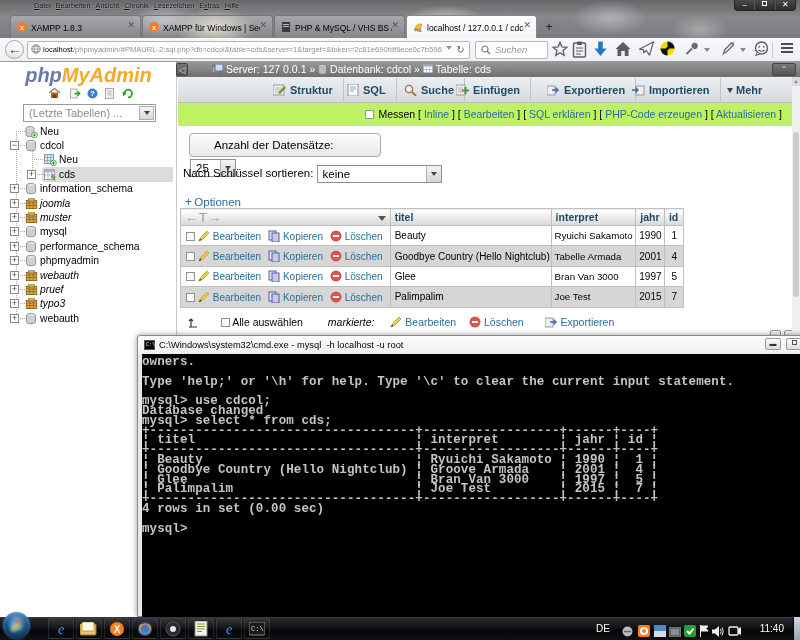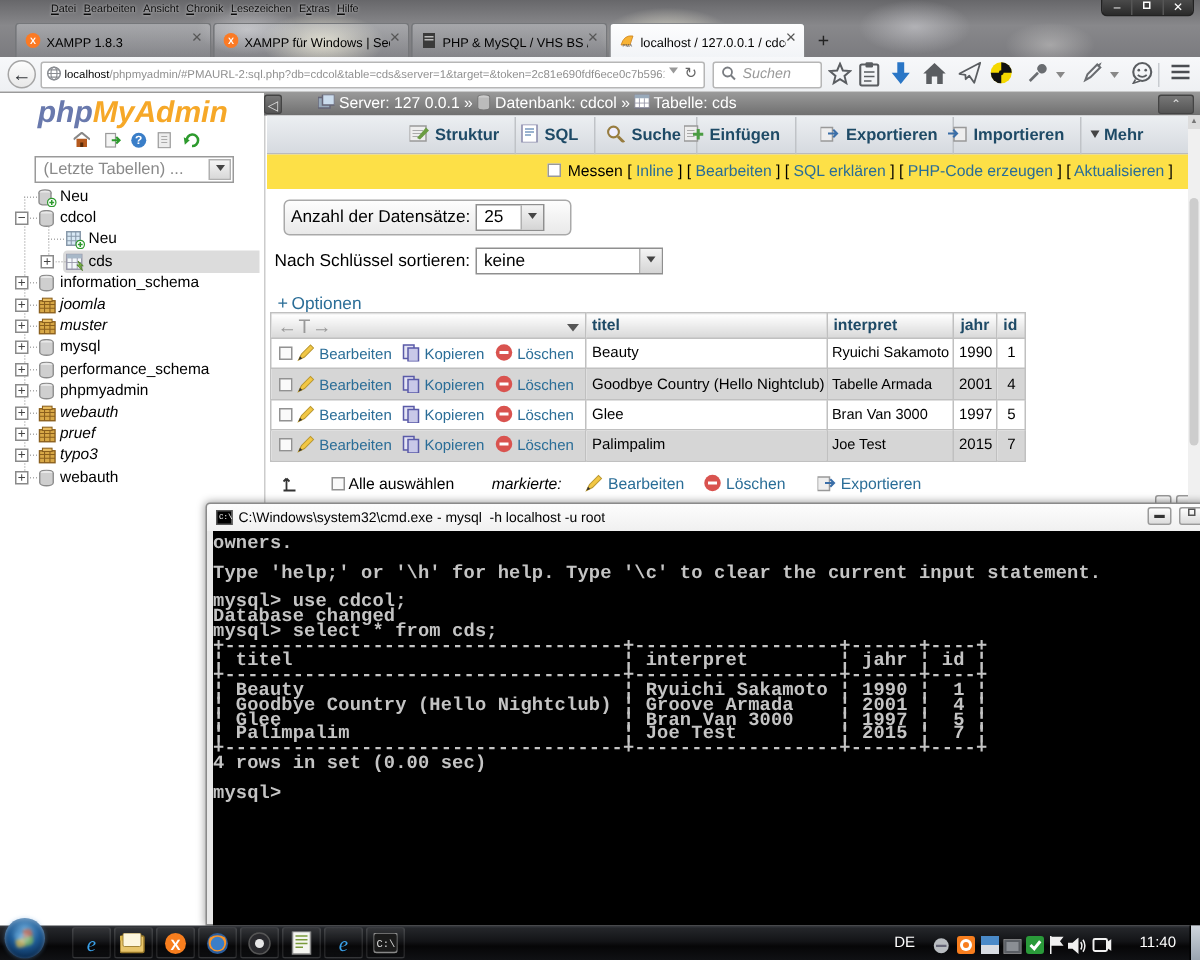--- a/index.html
+++ b/index.html
@@ -67,21 +67,21 @@
 #content { position:absolute; left:178px; top:0; width:614px; height:555px; background:#fff; }
 #crumb { position:absolute; left:-2px; top:0; width:624px; height:15px; background:linear-gradient(#989898,#6f6f6f); color:#fff; font-size:10.5px; line-height:15px; white-space:nowrap; }
 #collapser { position:absolute; left:0px; top:1px; width:12px; height:13px; background:linear-gradient(#777,#555); border:1px solid #444; border-radius:2px; color:#ddd; font-size:9px; line-height:12px; text-align:center; }
 #qwin { position:absolute; right:4px; top:1px; width:24px; height:13px; background:linear-gradient(#777,#555); border:1px solid #444; border-radius:2px; color:#ddd; font-size:8px; line-height:11px; text-align:center; }
 
 #topmenu { position:absolute; left:0; top:15px; width:614px; height:26px; background:linear-gradient(#eceff2,#d6dadf); border-bottom:1px solid #bbb; }
 .ptab { position:absolute; top:1px; height:25px; border-right:1px solid #c0c3c7; color:#1e4a66; font-weight:bold; font-size:11px; line-height:25px; white-space:nowrap; }
 .ptab.act { background:#fff; border-radius:3px 3px 0 0; border:1px solid #c0c3c7; border-bottom:none; }
 .ptab svg { vertical-align:-2px; margin-right:4px; }
 
-#messen { position:absolute; left:0; top:41px; width:614px; height:23px; background:#fde047; font-size:10.5px; line-height:23px; color:#000; text-align:right; padding-right:10px; white-space:nowrap; }
+#messen { position:absolute; left:0; top:41px; width:614px; height:23px; background:#bef264; font-size:10.5px; line-height:23px; color:#000; text-align:right; padding-right:10px; white-space:nowrap; }
 #messen a { color:#2a6d97; text-decoration:none; }
 #messen .cb { display:inline-block; width:9px; height:9px; border:1px solid #999; background:#fff; vertical-align:-1px; margin-right:4px; }
 
 #fieldset1 { position:absolute; left:11px; top:71px; width:192px; height:24px; background:linear-gradient(#fdfdfd,#e9e9e9); border:1px solid #a9a9a9; border-radius:4px; font-size:11.5px; line-height:22px; }
 .wsel { display:inline-block; position:relative; background:#fff; border:1px solid #8f8f8f; height:18px; line-height:16px; font-size:11.5px; vertical-align:middle; }
 .wsel .btn { position:absolute; right:0px; top:0px; width:15px; height:16px; background:linear-gradient(#f4f4f4,#d5d5d5); border-left:1px solid #b0b0b0; text-align:center; line-height:15px; font-size:7px; color:#333; }
 #sortrow { position:absolute; left:5px; top:103px; font-size:11.5px; }
 #optlink { position:absolute; left:7px; top:133px; font-size:11.5px; color:#2a6d97; }
 
 
@@ -441,21 +441,21 @@
               <path d="M5 6 h6 m-2.5 -2.5 l2.5 2.5 l-2.5 2.5" stroke="#3a6ea8" stroke-width="1.4" fill="none"></path>
             </svg>Exportieren</div>
         <div class="ptab" style="left:444px; padding:0 10px;"><svg width="13" height="12" viewBox="0 0 13 12">
               <rect x="4" y="2" width="8" height="9" fill="#eee" stroke="#999"></rect>
               <path d="M0 6 h6 m-2.5 -2.5 l2.5 2.5 l-2.5 2.5" stroke="#3a6ea8" stroke-width="1.4" fill="none"></path>
             </svg>Importieren</div>
         <div class="ptab" style="left:539px; padding:0 10px; border-right:none;"><span style="display:inline-block;width:0;height:0;border-left:3.5px solid transparent;border-right:3.5px solid transparent;border-top:5px solid #444;vertical-align:1px;"></span> Mehr</div>
       </div>
       <div id="messen"><span class="cb"></span>Messen [ <a>Inline</a> ] [ <a>Bearbeiten</a> ] [ <a>SQL erklären</a> ] [ <a>PHP-Code erzeugen</a> ] [ <a>Aktualisieren</a> ]</div>
 
-      <div id="fieldset1"><span style="margin-left:4px">Anzahl der Datensätze:</span> <span class="wsel" style="width:46px; padding-left:5px;">25<span class="btn"><span style="display:inline-block;width:0;height:0;border-left:3px solid transparent;border-right:3px solid transparent;border-top:4px solid #444;"></span></span></span></div>
+      <div id="fieldset1"><span style="margin-left:24px">Anzahl der Datensätze:</span> <span class="wsel" style="width:46px; padding-left:5px;">25<span class="btn"><span style="display:inline-block;width:0;height:0;border-left:3px solid transparent;border-right:3px solid transparent;border-top:4px solid #444;"></span></span></span></div>
       <div id="sortrow">Nach Schlüssel sortieren: <span class="wsel" style="width:125px; padding-left:5px;">keine<span class="btn"><span style="display:inline-block;width:0;height:0;border-left:3px solid transparent;border-right:3px solid transparent;border-top:4px solid #444;"></span></span></span></div>
       <div id="optlink"><span style="font-size:12px">+</span> Optionen</div>
 
       <table id="rtable">
         <tbody>
             <tr>
           <th style="width:198px;"><span style="color:#999;font-size:13px;font-weight:normal;letter-spacing:1px;">←T→</span><span style="float:right;margin-top:6px;width:0;height:0;border-left:4px solid transparent;border-right:4px solid transparent;border-top:5px solid #555;"></span></th>
           <th style="width:152px;">titel</th>
           <th style="width:80px;">interpret</th>
           <th style="width:27px;">jahr</th>

